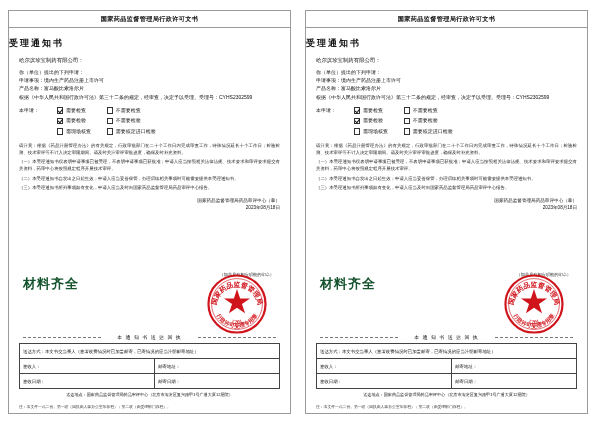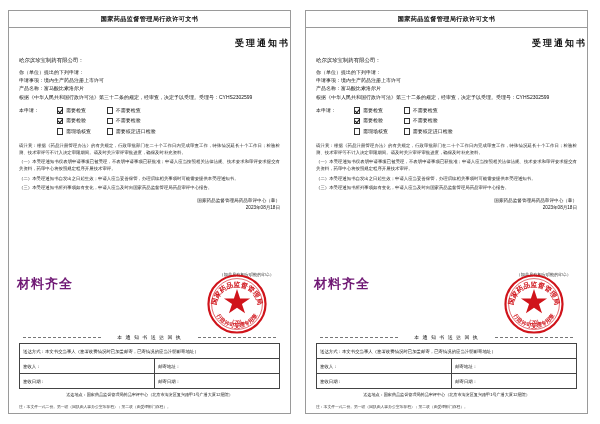--- a/index.html
+++ b/index.html
@@ -30,21 +30,21 @@
 
   .doc-head{
     text-align:center;
     font-size:6.2px;
     letter-spacing:0.3px;
     padding:4px 0 3px;
     border-bottom:1px solid #9a9a9a;
     font-weight:bold;
   }
   .doc-title{
-    text-align:right;
+    text-align:left;
     font-size:9px;
     font-weight:bold;
     letter-spacing:2px;
     margin:9px 0 7px;
   }
   .body-pad{padding:0 10px;}
   .recipient{
     font-size:5.4px;
     margin:2px 0 4px 0;
   }
@@ -109,25 +109,25 @@
     font-size:4.6px;
     text-align:right;
     margin-top:6px;
     line-height:7px;
   }
   .sign-line .dept{display:block;}
 
   
   .ready-mark{
     position:absolute;
-    left:8px;
+    left:14px;
     bottom:120px;
     font-size:13px;
     font-weight:bold;
-    color:#701a75;
+    color:#14532d;
     letter-spacing:1px;
     font-family:"Liberation Serif","DejaVu Serif",serif;
   }
   .seal-hint{
     position:absolute;
     right:16px;
     bottom:136px;
     font-size:4.2px;
     color:#222;
   }

